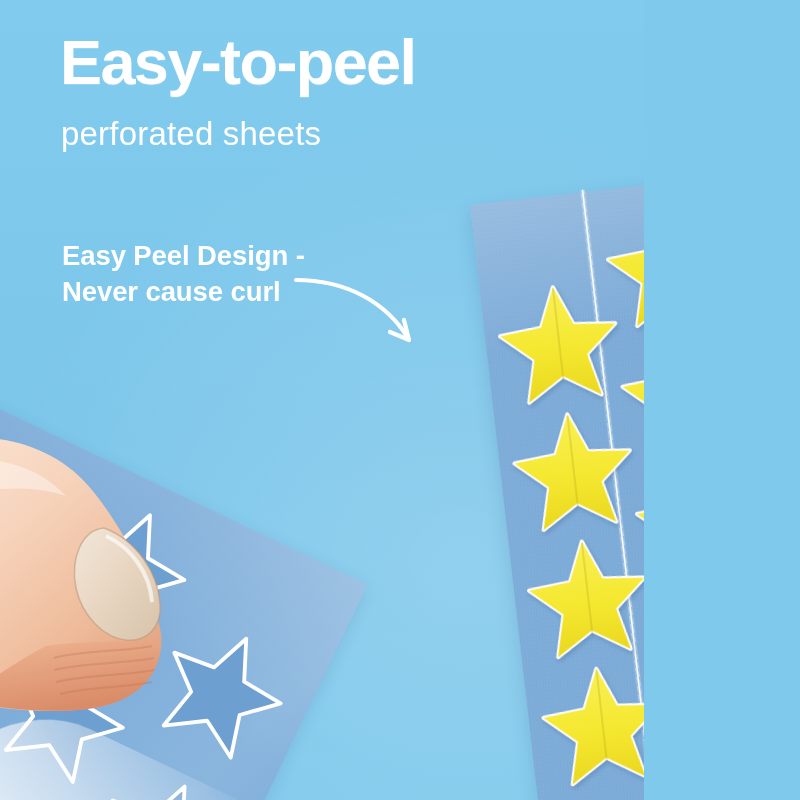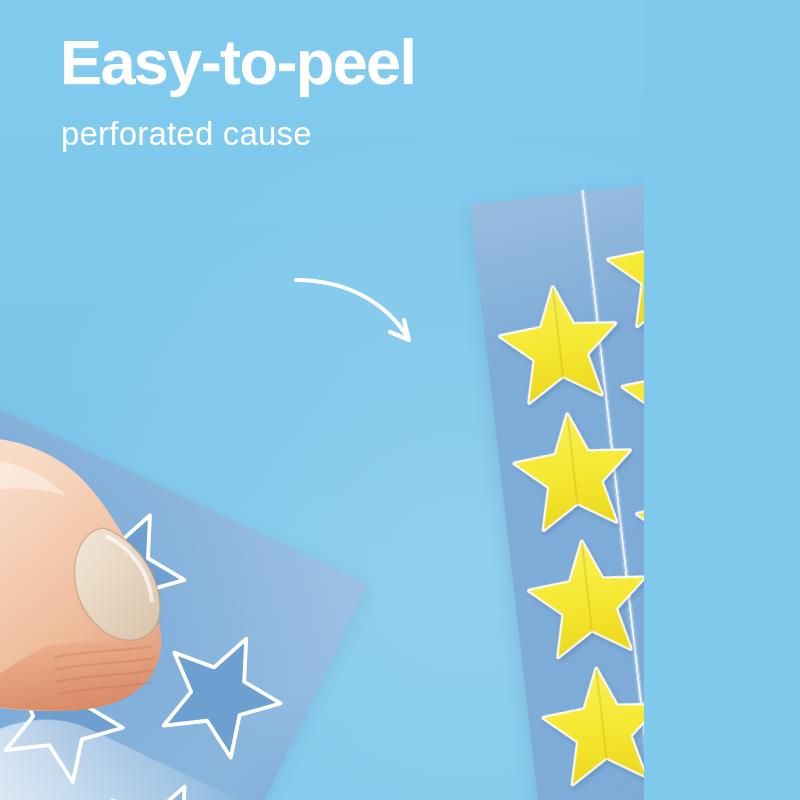--- a/index.html
+++ b/index.html
@@ -282,21 +282,23 @@
 
       <path d="M-20 40 C 26 18, 78 28, 112 64 C 78 52, 26 54, -20 72 Z" fill="rgba(255,255,255,.40)"></path>
 
       <path d="M150 96 C 182 108, 204 140, 206 172 C 208 196, 192 210, 172 208
                C 150 206, 128 184, 122 156 C 116 126, 128 98, 150 96 Z" fill="url(#nail)" stroke="rgba(185,150,120,.55)" stroke-width="1.6"></path>
       <path d="M152 104 C 178 116, 196 142, 198 170" fill="none" stroke="rgba(255,255,255,.65)" stroke-width="4"></path>
     </svg>
   </div>
 
   <div class="headline">Easy-to-peel</div>
-  <div class="subhead">perforated cause</div>
+  <div class="subhead">perforated sheets</div>
+  <div class="callout">Easy Peel Design -
+Never cause curl</div>
 
   <div class="arrow">
     <svg viewBox="0 0 150 95">
       <path d="M10 18 C 60 18, 100 40, 122 76" fill="none" stroke="#ffffff" stroke-width="4.2" stroke-linecap="round"></path>
       <path d="M104 70 L123 78 L118 58" fill="none" stroke="#ffffff" stroke-width="4.2" stroke-linecap="round" stroke-linejoin="round"></path>
     </svg>
   </div>
 
 </div>
 

